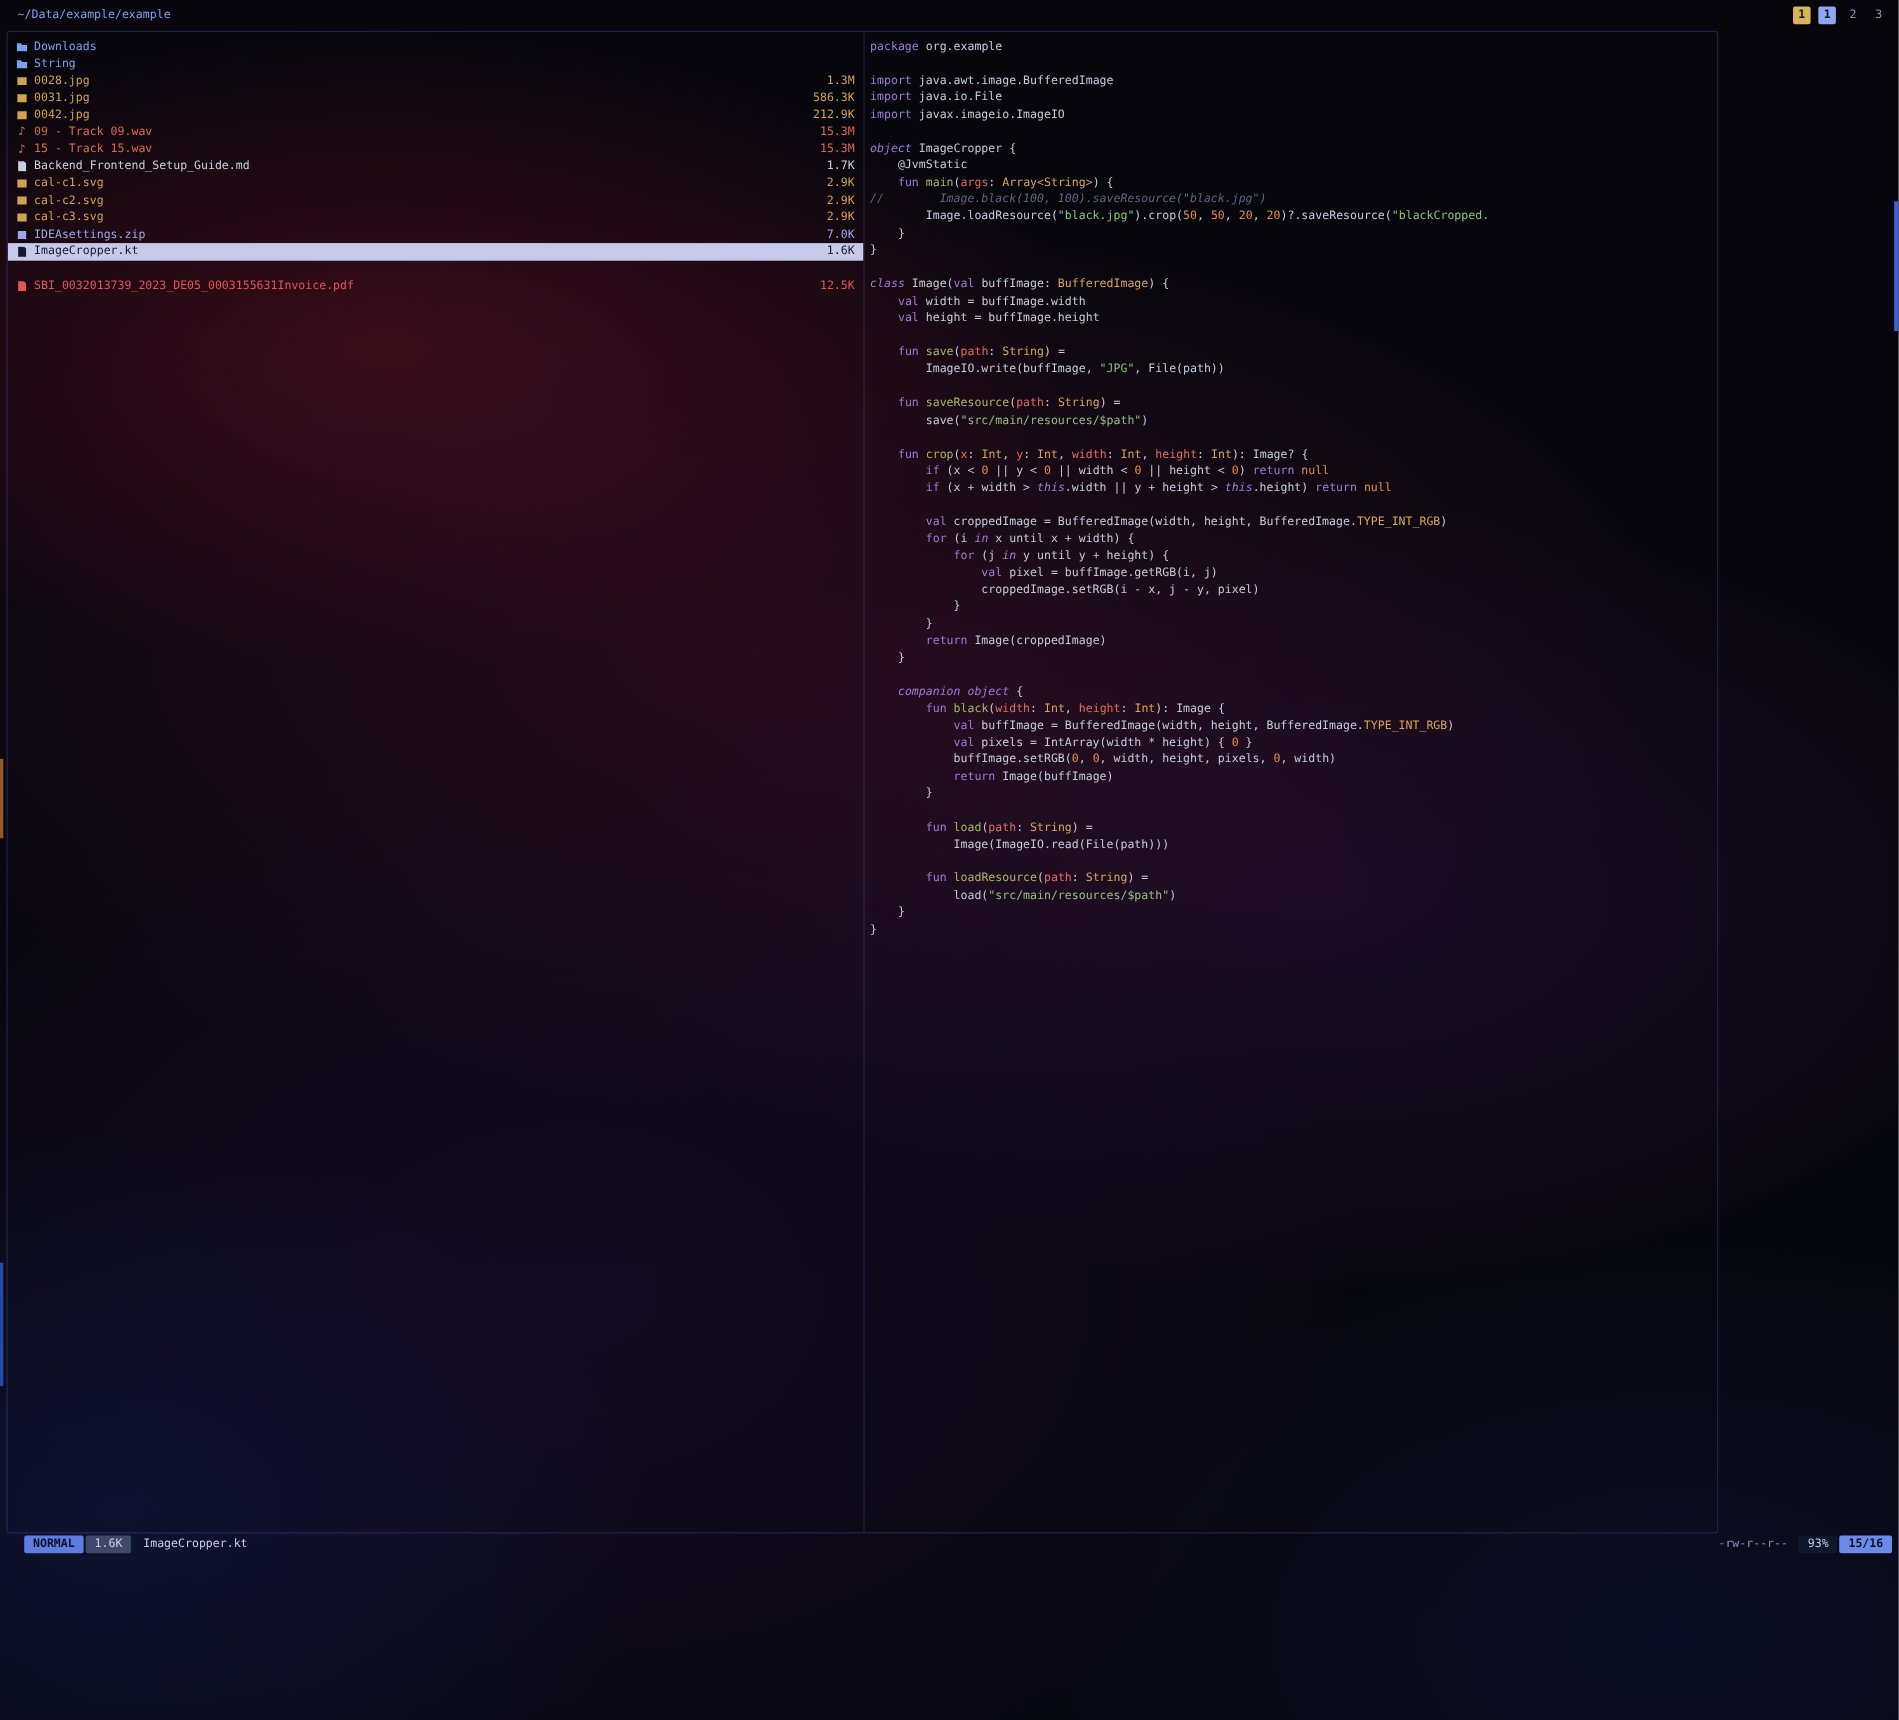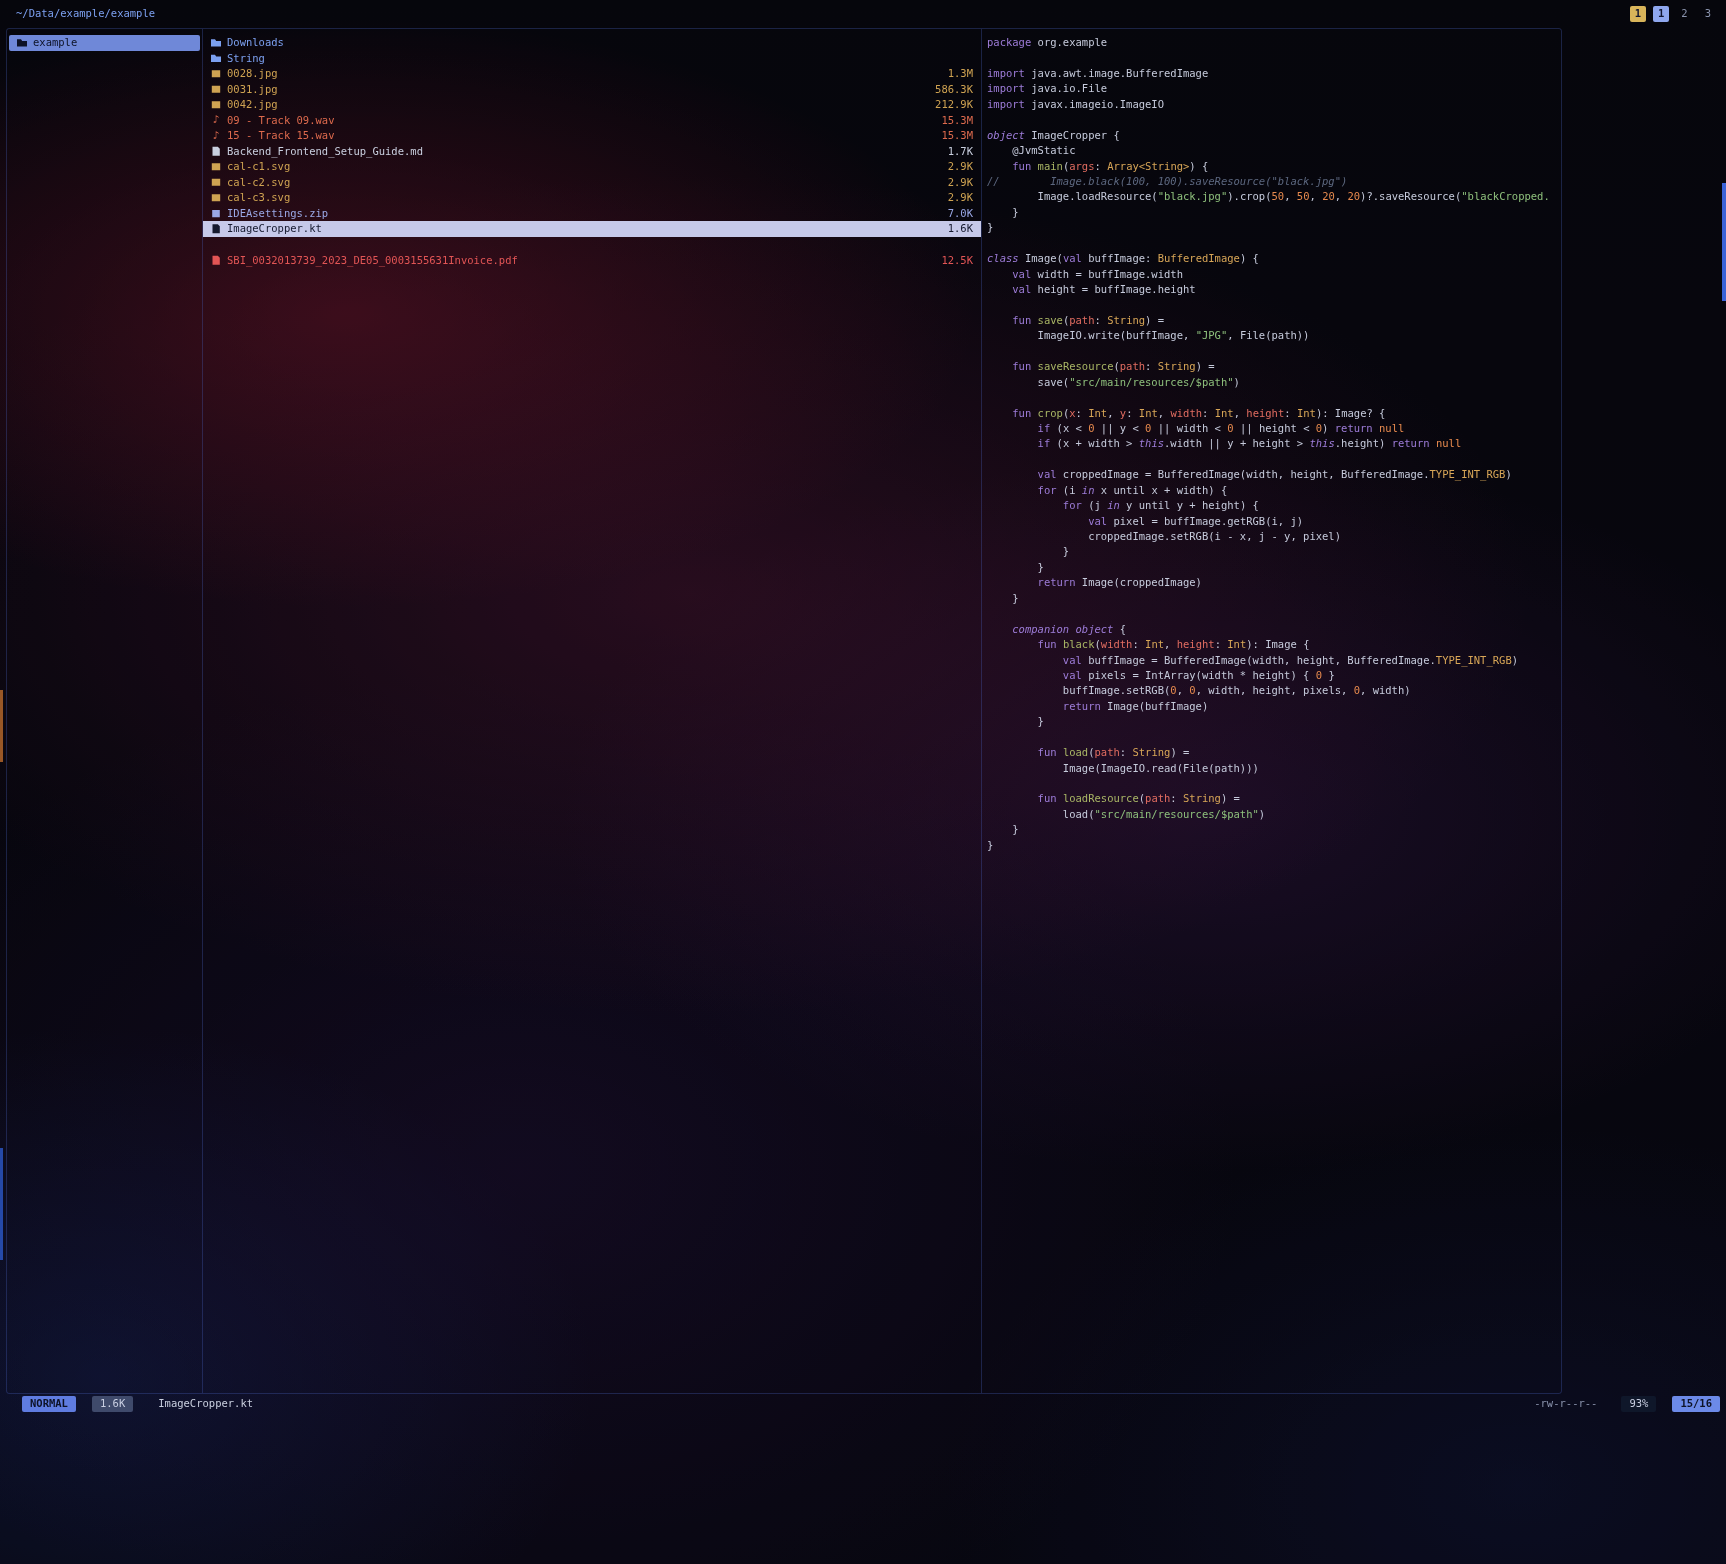--- a/index.html
+++ b/index.html
@@ -72,21 +72,21 @@
   .tk-type  { color:#d8a657; }
   .tk-param { color:#e06c60; }
   .tk-str   { color:#8ec07c; }
   .tk-num   { color:#e78a4e; }
   .tk-cmt   { color:#5c677f; font-style:italic; }
   .tk-plain { color:#c6cbdc; }
 
   
   .status { position:absolute; top:1395px; left:6px; right:6px; height:18px;
             display:flex; justify-content:space-between; align-items:center; }
-  .status-left, .status-right { display:flex; align-items:flex-end; gap:16px;padding-left:16px; }
+  .status-left, .status-right { display:flex; align-items:flex-end; gap:2px;padding-left:16px; }
   .chip { padding:0 8px; border-radius:2px; }
   .chip-mode    { background:#5f7ce0; color:#0d1226; font-weight:bold; }
   .chip-size    { background:#3f4a6b; color:#c9cfe2; }
   .filename     { margin-left:9px; color:#c9cfdf; }
   .perm         { color:#8a93ad; margin-right:8px; }
   .chip-percent { background:#0f172a; color:#c9cfe2; }
   .chip-pos     { background:#6c8ae8; color:#0d1226; font-weight:bold; }
 
   
   .strip-left-orange { position:absolute; left:0; top:690px;  width:3px; height:72px;  background:#b2652a; opacity:.85; }
@@ -102,27 +102,20 @@
     <span class="path">~/Data/example/example</span>
     <div class="tabs">
         <span class="tab tab-count">1</span>
         <span class="tab tab-active">1</span>
         <span class="tab tab-plain">2</span>
         <span class="tab tab-plain">3</span>
       </div>
   </div>
 
   <div class="panes">
-    <div class="pane pane-parent">
-        <div class="row fc-dir selected-parent">
-    <span class="ic ic-folder"></span>
-    <span class="name">example</span>
-    <span class="size"></span>
-  </div>
-      </div>
     <div class="pane pane-current">
         <div class="row fc-dir">
     <span class="ic ic-folder"></span>
     <span class="name">Downloads</span>
     <span class="size"></span>
   </div>
         <div class="row fc-dir">
     <span class="ic ic-folder"></span>
     <span class="name">String</span>
     <span class="size"></span>

